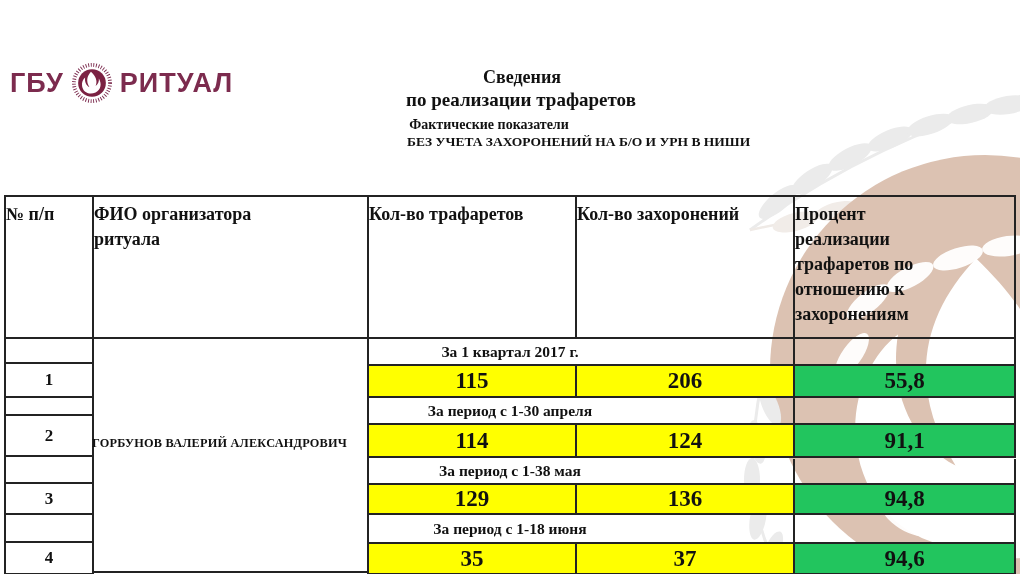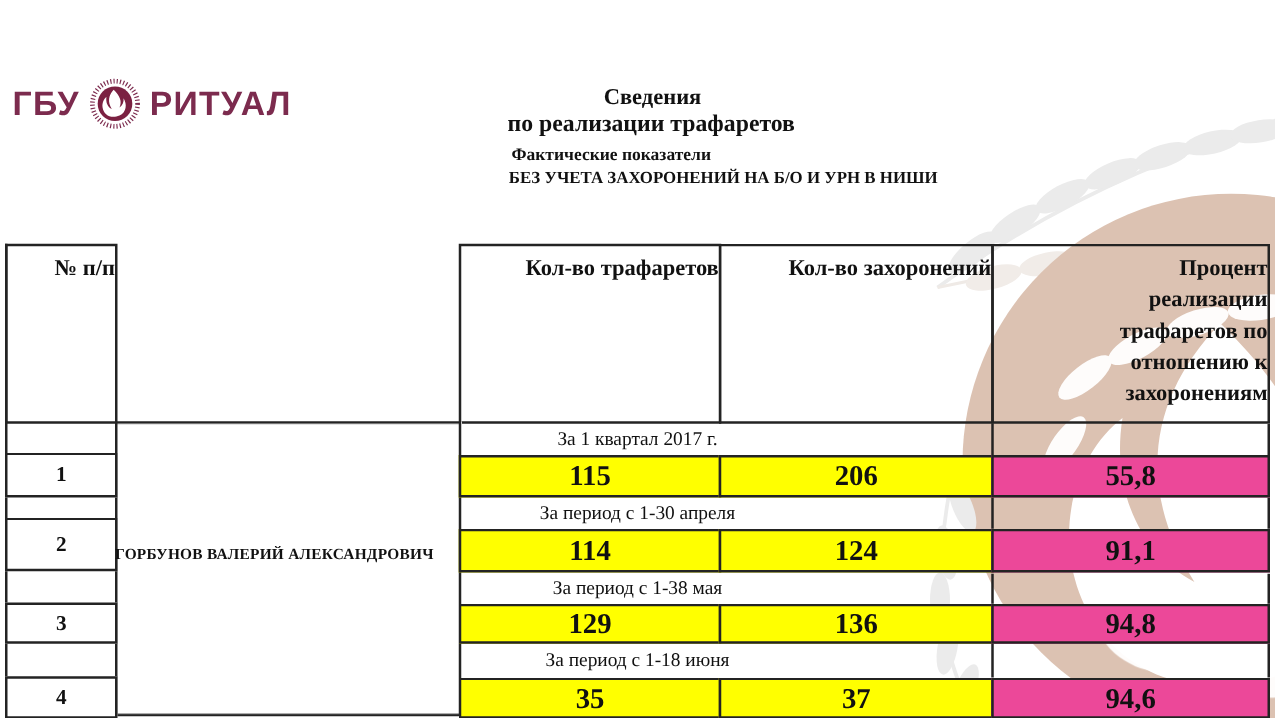--- a/index.html
+++ b/index.html
@@ -14,30 +14,30 @@
 
   
   .tl{position:absolute;text-align:center;z-index:3;white-space:nowrap;}
   .t1{left:372px;top:27px;width:300px;font-size:18px;font-weight:bold;}
   .t2{left:371px;top:49px;width:300px;font-size:19px;font-weight:bold;}
   .t3{left:339px;top:77px;width:300px;font-size:14px;font-weight:bold;}
   .t4{left:407px;top:94px;width:300px;font-size:13.5px;font-weight:bold;}
 
   
   .cell{position:absolute;box-sizing:border-box;border:2px solid #232323;z-index:2;background:transparent;}
-  .hcell{padding-top:5px;text-align:right;font-weight:bold;font-size:18px;line-height:25px;white-space:pre-line;}
+  .hcell{padding-top:5px;text-align:left;font-weight:bold;font-size:18px;line-height:25px;white-space:pre-line;}
   .merged{background:#ffffff;}
   .numbox{left:4px;width:90px;background:#ffffff;display:flex;align-items:center;justify-content:center;
           font-weight:bold;font-size:17px;}
   .val{display:flex;align-items:center;justify-content:center;
        font-family:Liberation Serif, serif;font-weight:bold;font-size:23px;}
   .yellow{background:#ffff00;}
-  .red{background:#ec4899;}
+  .red{background:#22c55e;}
   .band{position:absolute;left:4px;width:1012px;display:flex;align-items:center;justify-content:center;
-        font-weight:normal;font-size:15.5px;z-index:1;}
+        font-weight:bold;font-size:15.5px;z-index:1;}
   .seg{position:absolute;top:0;bottom:0;width:2px;background:#232323;}
   .div-line{left:789px;} .right-line{left:1010px;}
   .frame-left{position:absolute;left:4px;top:155px;width:2px;height:380px;background:#232323;z-index:1;}
   .org-name{position:absolute;left:92px;top:396px;width:276px;z-index:3;white-space:nowrap;
             font-weight:bold;font-size:12.3px;letter-spacing:0.2px;}
 </style>
 </head>
 <body>
 
 <div class="slide">
@@ -98,20 +98,22 @@
   </header>
 
   <div class="tl t1">Сведения</div>
   <div class="tl t2">по реализации трафаретов</div>
   <div class="tl t3">Фактические показатели</div>
   <div class="tl t4">БЕЗ УЧЕТА ЗАХОРОНЕНИЙ НА Б/О И УРН В НИШИ</div>
 
   <i class="frame-left"></i>
 
   <div class="cell hcell" style="left:4px;top:155px;width:90px;height:144px">№ п/п</div>
+  <div class="cell hcell" style="left:92px;top:155px;width:277px;height:144px">ФИО организатора
+ритуала</div>
   <div class="cell hcell" style="left:367px;top:155px;width:210px;height:144px">Кол-во трафаретов</div>
   <div class="cell hcell" style="left:575px;top:155px;width:220px;height:144px">Кол-во захоронений</div>
   <div class="cell hcell" style="left:793px;top:155px;width:223px;height:144px">Процент
 реализации
 трафаретов по
 отношению к
 захоронениям</div>
 
   <div class="cell merged" style="left:92px;top:297px;width:277px;height:236px"></div>
   <div class="org-name">ГОРБУНОВ ВАЛЕРИЙ АЛЕКСАНДРОВИЧ</div>

